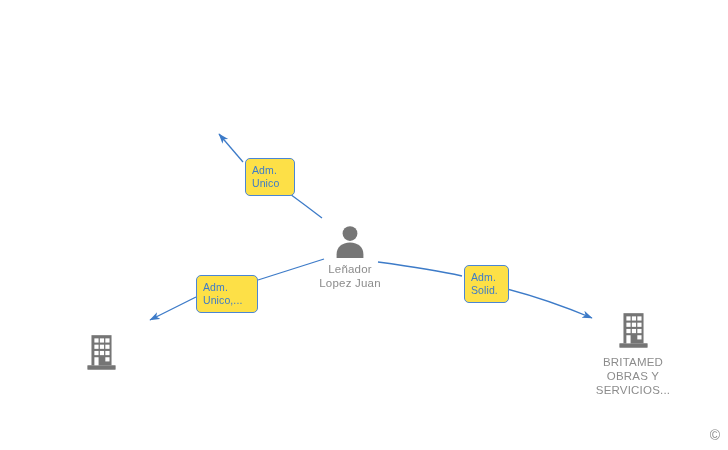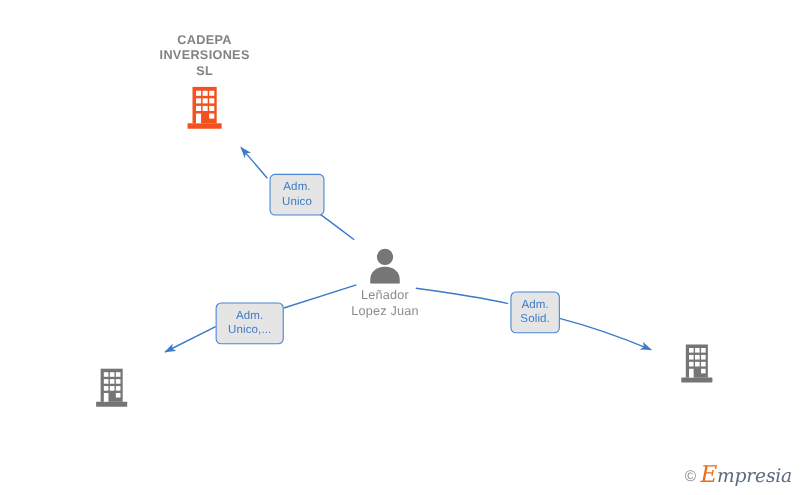--- a/index.html
+++ b/index.html
@@ -53,27 +53,26 @@
   
   .node.company-top .node-label { margin-bottom: 6px; }
   
   .node.company-bottom .node-label { margin-top: 6px; }
   .node.person .node-label { margin-top: 4px; }
 
   
   .edge-label {
     position: absolute;
     box-sizing: border-box;
-    background: #e5e5e5;
+    background: #fde047;
     border: 1px solid #4a86d4;
     border-radius: 5px;
     color: #3d7bc8;
     font-size: 10.5px;
     line-height: 13px;
-    text-align: center;
     padding: 5px 6px 5px;
     white-space: pre-line;
     letter-spacing: .1px;
   }
 
   
   #watermark {
     position: absolute;
     right: 8px;
     bottom: 8px;
@@ -121,107 +120,85 @@
       <path d="M324,259 L258,280" fill="none" stroke="#3d7bc8" stroke-width="1.3"></path>
       <path d="M196,297 L150,320" fill="none" stroke="#3d7bc8" stroke-width="1.3" marker-end="url(#arrowhead)"></path>
     </g>
 
     <g>
       <path d="M378,262 C408,266 436,270 462,276" fill="none" stroke="#3d7bc8" stroke-width="1.3"></path>
       <path d="M507,289 C538,297 568,308 592,318" fill="none" stroke="#3d7bc8" stroke-width="1.3" marker-end="url(#arrowhead)"></path>
     </g>
   </svg>
 
-  <div class="node company-top" style="left:186px; top:30px;">
-    <div class="node-label title">CADEPA
-INVERSIONES
-SL</div>
-    <svg class="node-icon" width="34" height="40" viewBox="0 0 34 40" xmlns="http://www.w3.org/2000/svg">
-      <g fill="#f4511e">
+
+  <div class="node person" style="left:350px; top:224px;">
+    <svg class="node-icon" width="34" height="34" viewBox="0 0 34 34" xmlns="http://www.w3.org/2000/svg">
+      <g fill="#767676">
+        <circle cx="17" cy="9.6" r="7.4"></circle>
+        <path d="M17,18.6 C25.2,18.6 30.4,23.6 30.4,30.2 L30.4,34 L3.6,34 L3.6,30.2 C3.6,23.6 8.8,18.6 17,18.6 Z"></path>
+      </g>
+    </svg>
+    <div class="node-label">Leñador
+Lopez Juan</div>
+  </div>
+
+  <div class="node company-bottom" style="left:101px; top:334px;">
+    <svg class="node-icon" width="31" height="37" viewBox="0 0 34 40" xmlns="http://www.w3.org/2000/svg">
+      <g fill="#757575">
         <rect x="6" y="1" width="22" height="33"></rect>
         <rect x="1.5" y="34" width="31" height="5" rx="0.5"></rect>
       </g>
       <g fill="#ffffff">
         <rect x="9.2" y="4.5" width="4.6" height="4.6"></rect>
         <rect x="15.2" y="4.5" width="4.6" height="4.6"></rect>
         <rect x="21.2" y="4.5" width="4.6" height="4.6"></rect>
         <rect x="9.2" y="11.4" width="4.6" height="4.6"></rect>
         <rect x="15.2" y="11.4" width="4.6" height="4.6"></rect>
         <rect x="21.2" y="11.4" width="4.6" height="4.6"></rect>
         <rect x="9.2" y="18.3" width="4.6" height="4.6"></rect>
         <rect x="15.2" y="18.3" width="4.6" height="4.6"></rect>
         <rect x="21.2" y="18.3" width="4.6" height="4.6"></rect>
         <rect x="9.2" y="25.2" width="4.6" height="8.8"></rect>
         <rect x="21.2" y="25.2" width="4.6" height="4.6"></rect>
       </g>
     </svg>
   </div>
 
-  <div class="node person" style="left:350px; top:224px;">
-    <svg class="node-icon" width="34" height="34" viewBox="0 0 34 34" xmlns="http://www.w3.org/2000/svg">
-      <g fill="#767676">
-        <circle cx="17" cy="9.6" r="7.4"></circle>
-        <path d="M17,18.6 C25.2,18.6 30.4,23.6 30.4,30.2 L30.4,34 L3.6,34 L3.6,30.2 C3.6,23.6 8.8,18.6 17,18.6 Z"></path>
-      </g>
-    </svg>
-    <div class="node-label">Leñador
-Lopez Juan</div>
-  </div>
-
-  <div class="node company-bottom" style="left:101px; top:334px;">
+  <div class="node company-bottom" style="left:633px; top:312px;">
     <svg class="node-icon" width="31" height="37" viewBox="0 0 34 40" xmlns="http://www.w3.org/2000/svg">
       <g fill="#757575">
         <rect x="6" y="1" width="22" height="33"></rect>
         <rect x="1.5" y="34" width="31" height="5" rx="0.5"></rect>
       </g>
       <g fill="#ffffff">
         <rect x="9.2" y="4.5" width="4.6" height="4.6"></rect>
         <rect x="15.2" y="4.5" width="4.6" height="4.6"></rect>
         <rect x="21.2" y="4.5" width="4.6" height="4.6"></rect>
         <rect x="9.2" y="11.4" width="4.6" height="4.6"></rect>
         <rect x="15.2" y="11.4" width="4.6" height="4.6"></rect>
         <rect x="21.2" y="11.4" width="4.6" height="4.6"></rect>
         <rect x="9.2" y="18.3" width="4.6" height="4.6"></rect>
         <rect x="15.2" y="18.3" width="4.6" height="4.6"></rect>
         <rect x="21.2" y="18.3" width="4.6" height="4.6"></rect>
         <rect x="9.2" y="25.2" width="4.6" height="8.8"></rect>
         <rect x="21.2" y="25.2" width="4.6" height="4.6"></rect>
       </g>
     </svg>
-  </div>
-
-  <div class="node company-bottom" style="left:633px; top:312px;">
-    <svg class="node-icon" width="31" height="37" viewBox="0 0 34 40" xmlns="http://www.w3.org/2000/svg">
-      <g fill="#757575">
-        <rect x="6" y="1" width="22" height="33"></rect>
-        <rect x="1.5" y="34" width="31" height="5" rx="0.5"></rect>
-      </g>
-      <g fill="#ffffff">
-        <rect x="9.2" y="4.5" width="4.6" height="4.6"></rect>
-        <rect x="15.2" y="4.5" width="4.6" height="4.6"></rect>
-        <rect x="21.2" y="4.5" width="4.6" height="4.6"></rect>
-        <rect x="9.2" y="11.4" width="4.6" height="4.6"></rect>
-        <rect x="15.2" y="11.4" width="4.6" height="4.6"></rect>
-        <rect x="21.2" y="11.4" width="4.6" height="4.6"></rect>
-        <rect x="9.2" y="18.3" width="4.6" height="4.6"></rect>
-        <rect x="15.2" y="18.3" width="4.6" height="4.6"></rect>
-        <rect x="21.2" y="18.3" width="4.6" height="4.6"></rect>
-        <rect x="9.2" y="25.2" width="4.6" height="8.8"></rect>
-        <rect x="21.2" y="25.2" width="4.6" height="4.6"></rect>
-      </g>
-    </svg>
+    <div class="node-label">BRITAMED
+OBRAS Y
+SERVICIOS...</div>
   </div>
 
   <div class="edge-label" style="left:245px; top:158px; width:50px;">Adm.
 Unico</div>
 
   <div class="edge-label" style="left:196px; top:275px; width:62px;">Adm.
 Unico,...</div>
 
   <div class="edge-label" style="left:464px; top:265px; width:45px;">Adm.
 Solid.</div>
 
   <div id="watermark">
     <span class="copy">©</span>
-    <span class="wordmark"><span class="cap">E</span><span>mpresia</span></span>
   </div>
 
 </div>
 
 </body></html>

